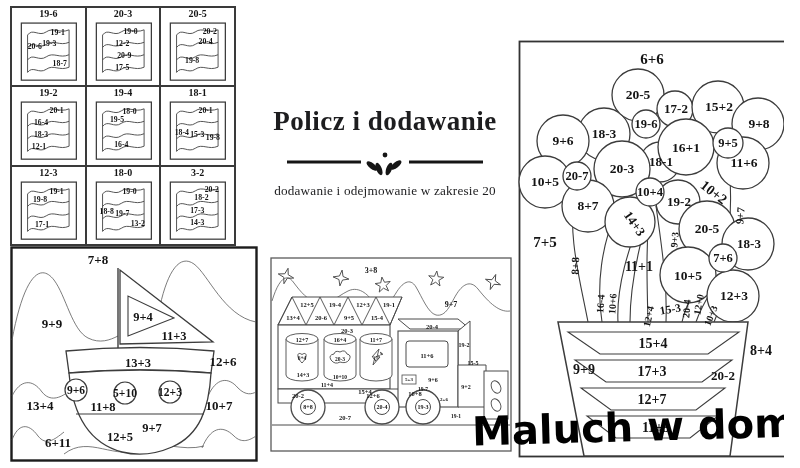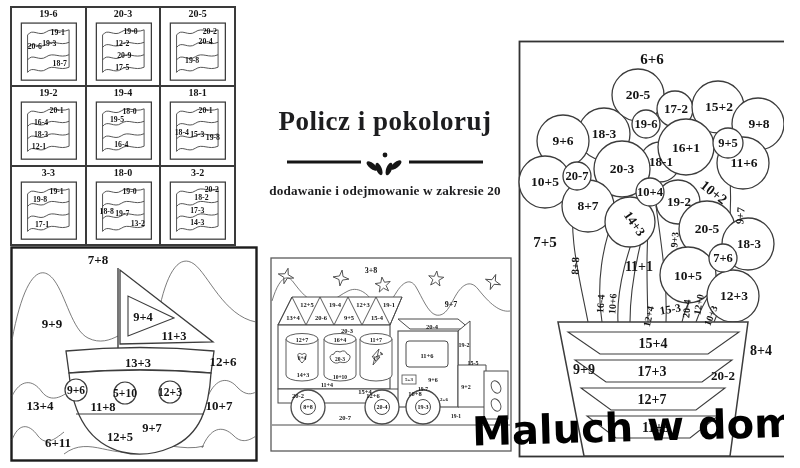--- a/index.html
+++ b/index.html
@@ -11,21 +11,21 @@
               display:grid;grid-template-columns:repeat(3,1fr);grid-template-rows:repeat(3,1fr);
               border:1.5px solid #3a3a3a;}
   .flag-cell{border:0.8px solid #3a3a3a;display:flex;flex-direction:column;align-items:center;overflow:hidden;}
   .flag-header{font-weight:bold;font-size:10px;line-height:12px;color:#141414;text-align:center;width:100%;}
   .flag-svg{width:100%;height:calc(100% - 12px);display:block;}
 
   
   .title-block{position:absolute;left:252px;top:106px;width:266px;text-align:center;color:#1d1d1f;}
   .title{font-size:27px;font-weight:bold;letter-spacing:0.5px;}
   .divider{display:block;margin:10px auto 4px auto;width:200px;height:32px;}
-  .subtitle{font-size:13.2px;font-weight:bold;letter-spacing:0.2px;}
+  .subtitle{font-size:13.2px;font-weight:normal;letter-spacing:0.2px;}
 
   
   .boat-svg{position:absolute;left:10px;top:246px;width:248px;height:216px;}
   .truck-svg{position:absolute;left:270px;top:257px;width:242px;height:195px;}
   .flower-svg{position:absolute;left:518px;top:40px;width:277px;height:418px;}
 
   svg{overflow:visible;}
   svg text{font-family:"Liberation Serif",serif;font-weight:bold;fill:#141414;}
   .art-b{fill:#ffffff;stroke:#3c3c3c;stroke-width:1.3;}
   .art-t{fill:none;stroke:#5a5a5a;stroke-width:0.8;}
@@ -129,21 +129,21 @@
           <path d="M15,49 C20,42 26,51 33,46 C40,41 46,48 55,44" fill="none" stroke="#4a4a4a" stroke-width="0.9"></path>
           <line x1="15" y1="13" x2="15" y2="49" stroke="#4a4a4a" stroke-width="0.9"></line>
           <line x1="55" y1="8" x2="55" y2="44" stroke="#4a4a4a" stroke-width="0.9"></line>
           <text x="43" y="12" text-anchor="middle" font-size="7.5">20-1</text>
           <text x="20" y="33" text-anchor="middle" font-size="7.5">18-4</text>
           <text x="35" y="35" text-anchor="middle" font-size="7.5">15-3</text>
           <text x="50" y="38" text-anchor="middle" font-size="7.5">19-8</text>
         </svg>
       </div>
       <div class="flag-cell">
-        <div class="flag-header">3-3</div>
+        <div class="flag-header">12-3</div>
         <svg viewBox="0 0 70 60" class="flag-svg">
           <rect x="9" y="1.5" width="53" height="55" fill="none" stroke="#3a3a3a" stroke-width="1.2"></rect>
           <path d="M15,13 C20,6 26,15 33,10 C40,5 46,12 55,8" fill="none" stroke="#4a4a4a" stroke-width="0.9"></path>
           <path d="M15,25 C20,18 26,27 33,22 C40,17 46,24 55,20" fill="none" stroke="#4a4a4a" stroke-width="0.9"></path>
           <path d="M15,37 C20,30 26,39 33,34 C40,29 46,36 55,32" fill="none" stroke="#4a4a4a" stroke-width="0.9"></path>
           <path d="M15,49 C20,42 26,51 33,46 C40,41 46,48 55,44" fill="none" stroke="#4a4a4a" stroke-width="0.9"></path>
           <line x1="15" y1="13" x2="15" y2="49" stroke="#4a4a4a" stroke-width="0.9"></line>
           <line x1="55" y1="8" x2="55" y2="44" stroke="#4a4a4a" stroke-width="0.9"></line>
           <text x="43" y="13" text-anchor="middle" font-size="7.5">19-1</text>
           <text x="27" y="21" text-anchor="middle" font-size="7.5">19-8</text>
@@ -178,21 +178,21 @@
           <line x1="55" y1="8" x2="55" y2="44" stroke="#4a4a4a" stroke-width="0.9"></line>
           <text x="49" y="11" text-anchor="middle" font-size="7.5">20-2</text>
           <text x="39" y="19" text-anchor="middle" font-size="7.5">18-2</text>
           <text x="35" y="31" text-anchor="middle" font-size="7.5">17-3</text>
           <text x="35" y="43" text-anchor="middle" font-size="7.5">14-3</text>
         </svg>
       </div>
     </div>
 
   <div class="title-block">
-    <div class="title">Policz i pokoloruj</div>
+    <div class="title">Policz i dodawanie</div>
     <svg class="divider" viewBox="0 0 200 32">
       <line x1="2" y1="15" x2="76" y2="15" stroke="#161616" stroke-width="3"></line>
       <line x1="124" y1="15" x2="198" y2="15" stroke="#161616" stroke-width="3"></line>
       <circle cx="100" cy="8" r="2.4" fill="#161616"></circle>
       <ellipse cx="87" cy="19" rx="2.8" ry="6.6" fill="#161616" transform="rotate(-52 87 19)"></ellipse>
       <ellipse cx="94" cy="22" rx="2.8" ry="6.6" fill="#161616" transform="rotate(-22 94 22)"></ellipse>
       <ellipse cx="104" cy="22" rx="2.8" ry="6.6" fill="#161616" transform="rotate(20 104 22)"></ellipse>
       <ellipse cx="111" cy="18" rx="2.8" ry="6.6" fill="#161616" transform="rotate(52 111 18)"></ellipse>
     </svg>
     <div class="subtitle">dodawanie i odejmowanie w zakresie 20</div>

